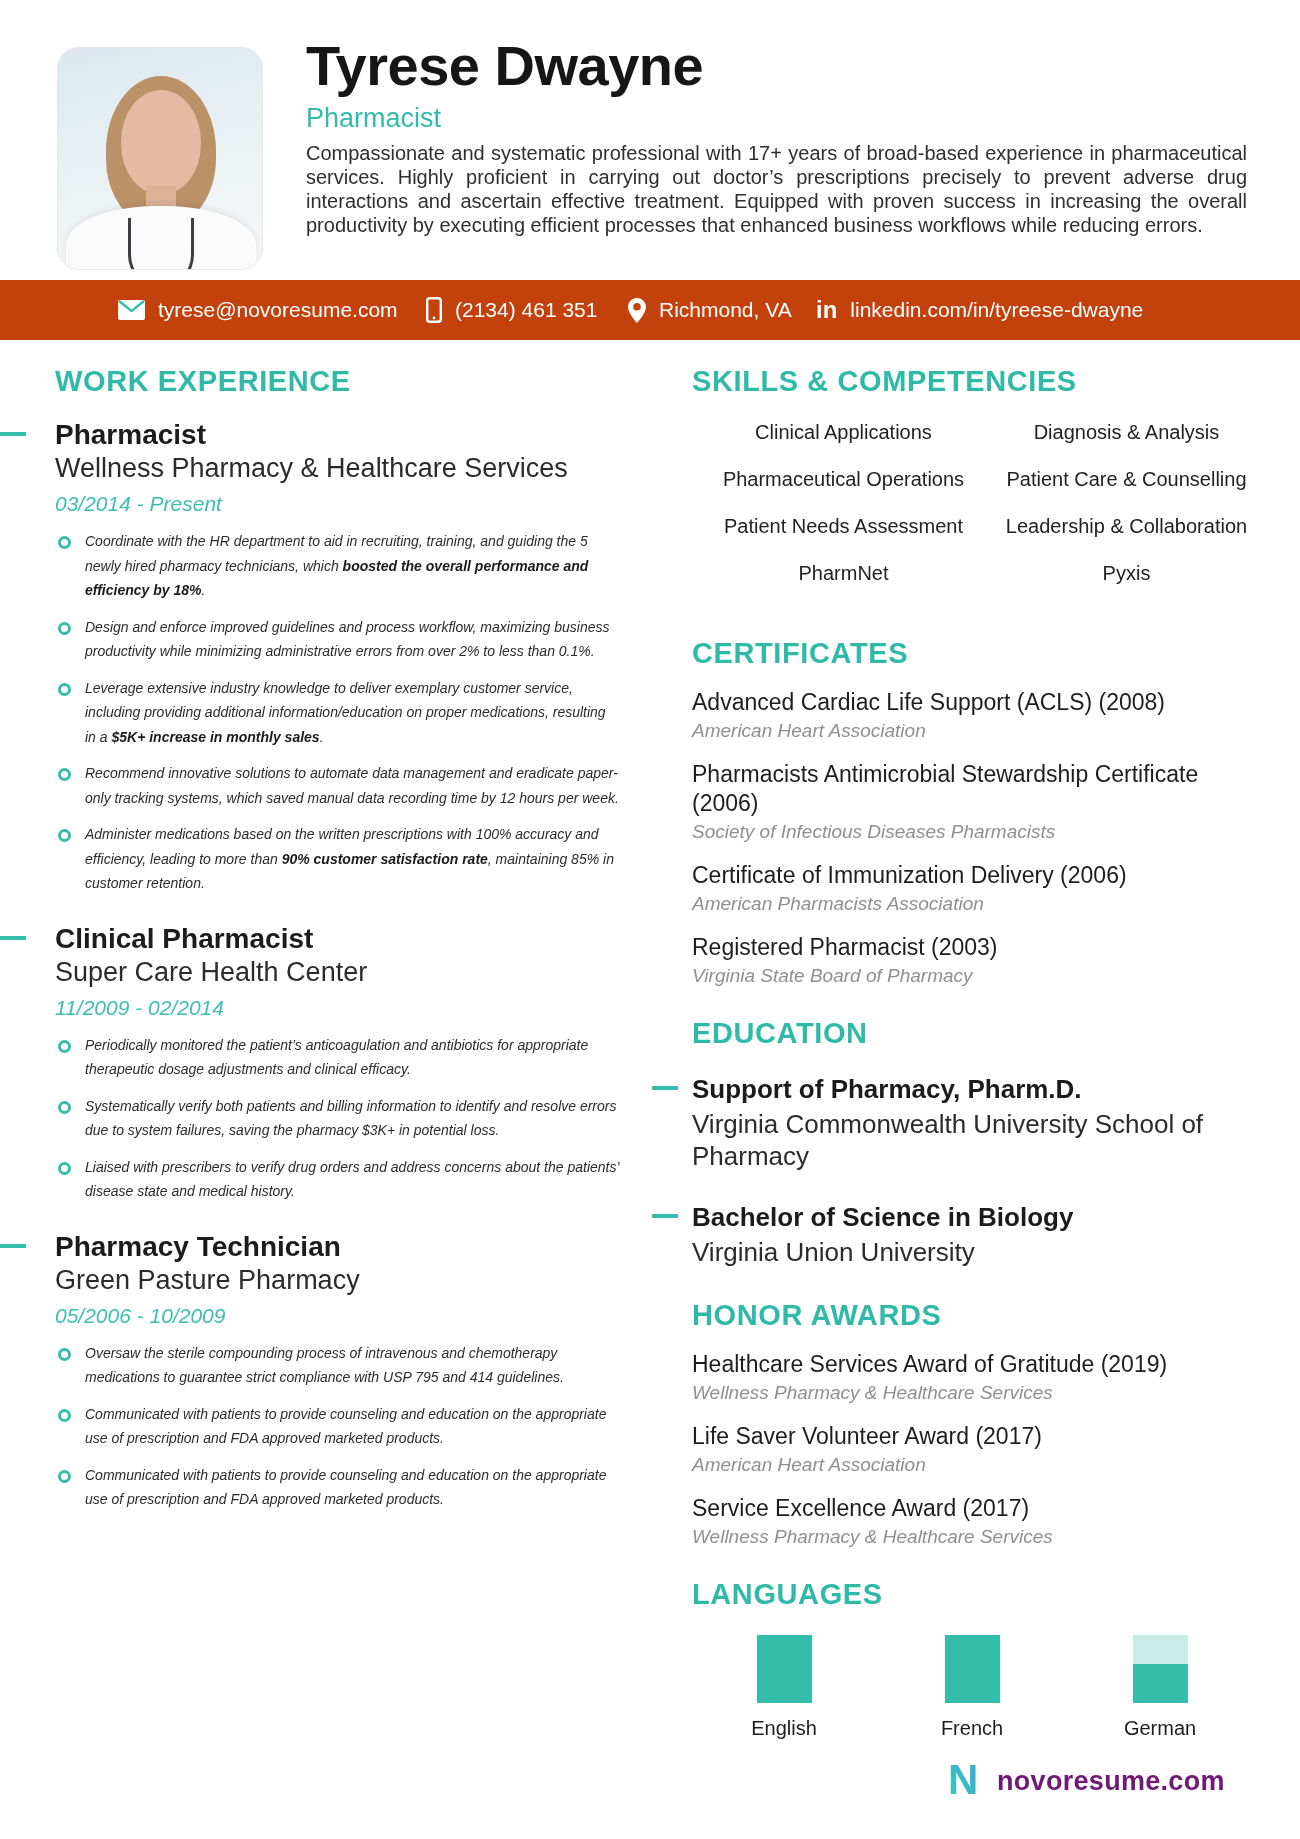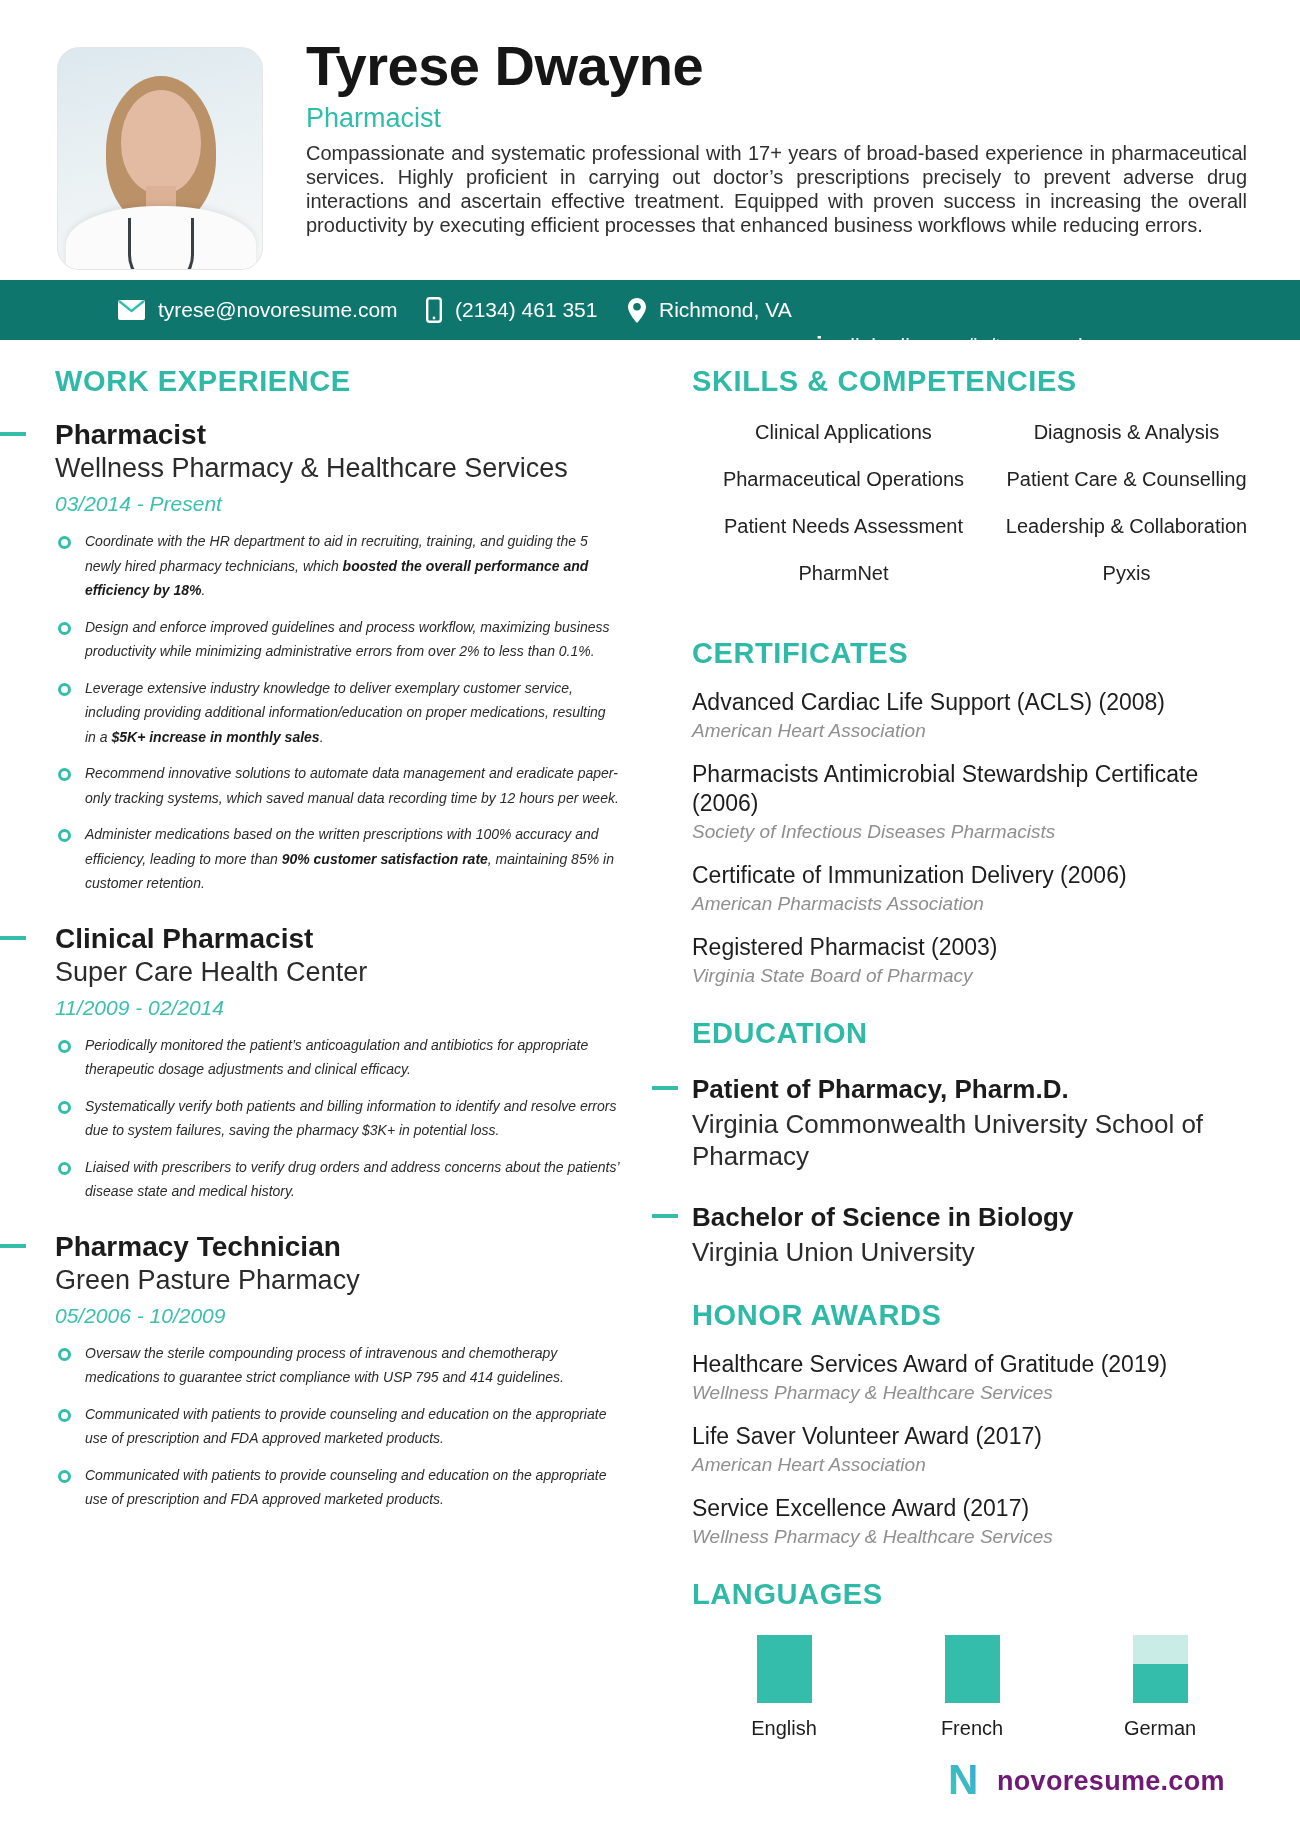--- a/index.html
+++ b/index.html
@@ -14,21 +14,21 @@
   .photo .face { position:absolute; left:63px; top:42px; width:80px; height:104px; border-radius:50% 50% 48% 48%; background:#e3bba2; }
   .photo .neck { position:absolute; left:88px; top:138px; width:30px; height:30px; background:#dcb196; }
   .photo .coat { position:absolute; left:8px; top:158px; width:190px; height:80px; border-radius:48% 48% 0 0; background:#fbfbfc; box-shadow:0 -2px 6px rgba(0,0,0,.08); }
   .photo .steth { position:absolute; left:70px; top:170px; width:66px; height:70px; border:3px solid #3a3f44; border-top:none; border-radius:0 0 40px 40px; background:transparent; }
 
   .name { position:absolute; left:306px; top:34px; font-size:56px; line-height:64px; font-weight:700; color:#161616; letter-spacing:-0.5px; }
   .subtitle { position:absolute; left:306px; top:102px; font-size:27px; line-height:32px; color:#2fbcaa; }
   .summary { position:absolute; left:306px; top:141px; width:941px; font-size:20px; line-height:24px; color:#2f2f2f; text-align:justify; }
 
   
-  .contact-bar { position:absolute; left:0; top:280px; width:1300px; height:60px; background:#0f766e; }
+  .contact-bar { position:absolute; left:0; top:280px; width:1300px; height:60px; background:#c2410c; }
   .contact-item { position:absolute; top:0; height:60px; display:flex; align-items:center; gap:13px; color:#ffffff; font-size:21px; }
   .contact-item svg { display:block; }
   .li-in { font-weight:700; font-size:24px; line-height:24px; color:#fff; }
 
   
   .col-left  { position:absolute; left:55px;  top:364px; width:565px; }
   .col-right { position:absolute; left:692px; top:364px; width:566px; }
   h2.sec { font-size:29px; line-height:34px; font-weight:700; color:#2fb9a7; letter-spacing:.6px; }
 
   
@@ -108,21 +108,21 @@
       <span>(2134) 461 351</span>
     </div>
     <div class="contact-item" style="left:628px;">
       <span>
         <svg width="18" height="25" viewBox="0 0 18 25">
             <path d="M9 0C4 0 0 4 0 9c0 6.4 9 16 9 16s9-9.6 9-16c0-5-4-9-9-9zm0 12.6A3.8 3.8 0 1 1 9 5a3.8 3.8 0 0 1 0 7.6z" fill="#ffffff"></path>
           </svg>
       </span>
       <span>Richmond, VA</span>
     </div>
-    <div class="contact-item" style="left:816px;margin-top:36px;">
+    <div class="contact-item" style="left:816px;">
       <span class="li-in">in</span>
       <span>linkedin.com/in/tyreese-dwayne</span>
     </div>
   </div>
 
   <div class="col-left">
     <section>
       <h2 class="sec">WORK EXPERIENCE</h2>
       <div id="jobs">
           <div class="job">
@@ -195,21 +195,21 @@
             <div class="cert-title">Registered Pharmacist (2003)</div>
             <div class="cert-org">Virginia State Board of Pharmacy</div>
           </div>
         </div>
     </section>
 
     <section class="sec-block">
       <h2 class="sec">EDUCATION</h2>
       <div class="edu-list" id="edu">
           <div class="edu-item">
-            <div class="edu-degree">Patient of Pharmacy, Pharm.D.</div>
+            <div class="edu-degree">Support of Pharmacy, Pharm.D.</div>
             <div class="edu-school">Virginia Commonwealth University School of Pharmacy</div>
           </div>
           <div class="edu-item">
             <div class="edu-degree">Bachelor of Science in Biology</div>
             <div class="edu-school">Virginia Union University</div>
           </div>
         </div>
     </section>
 
     <section class="sec-block">

